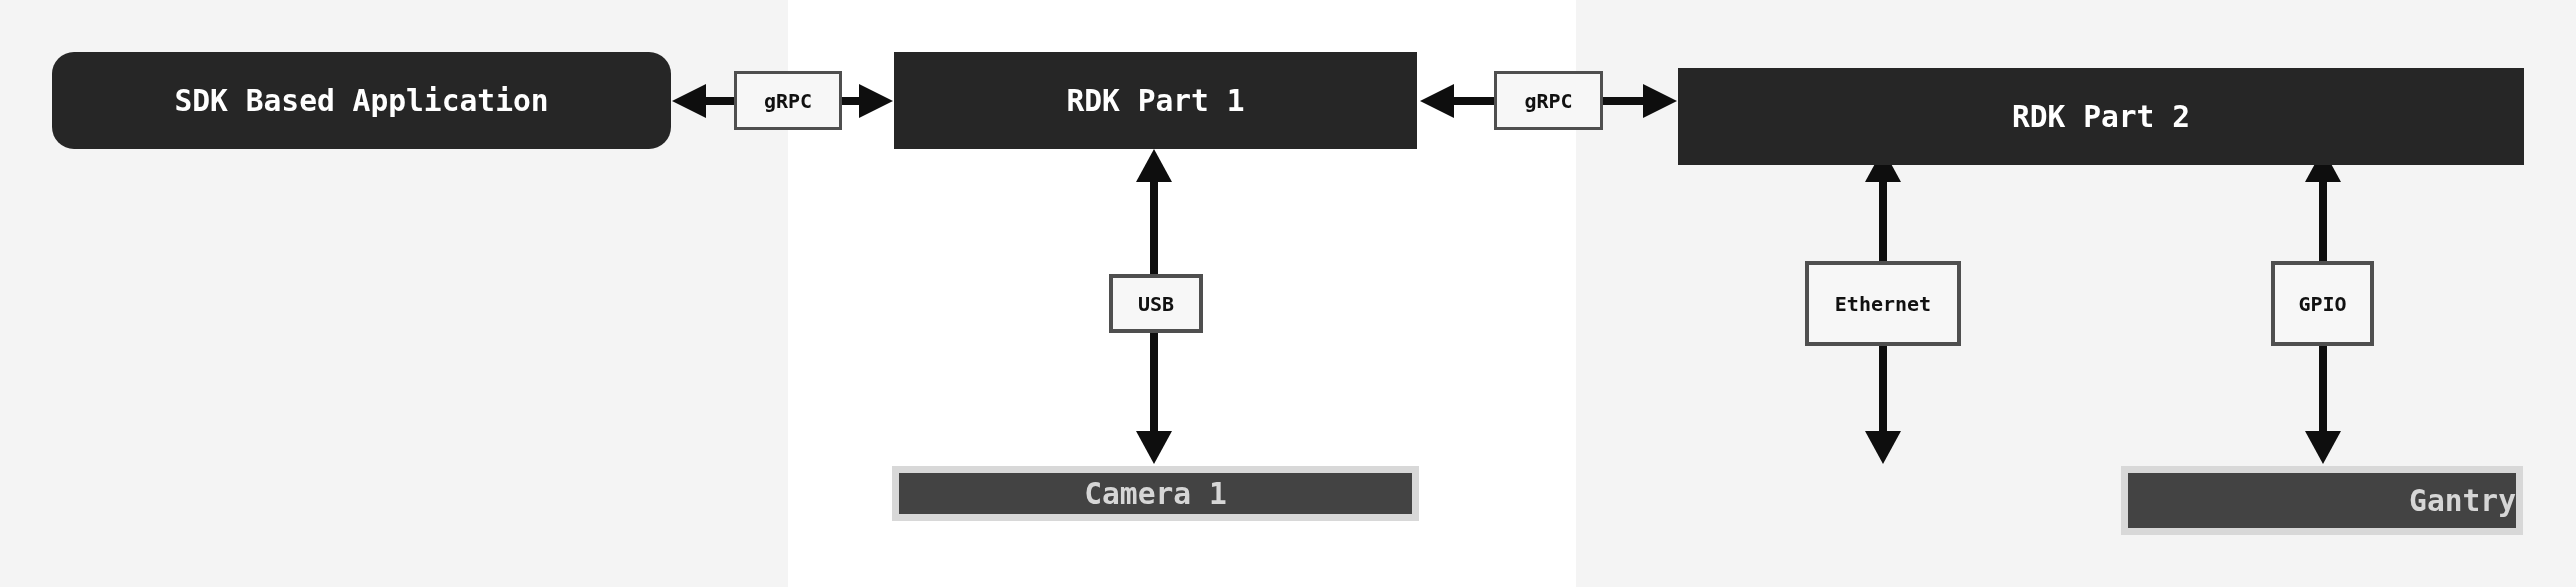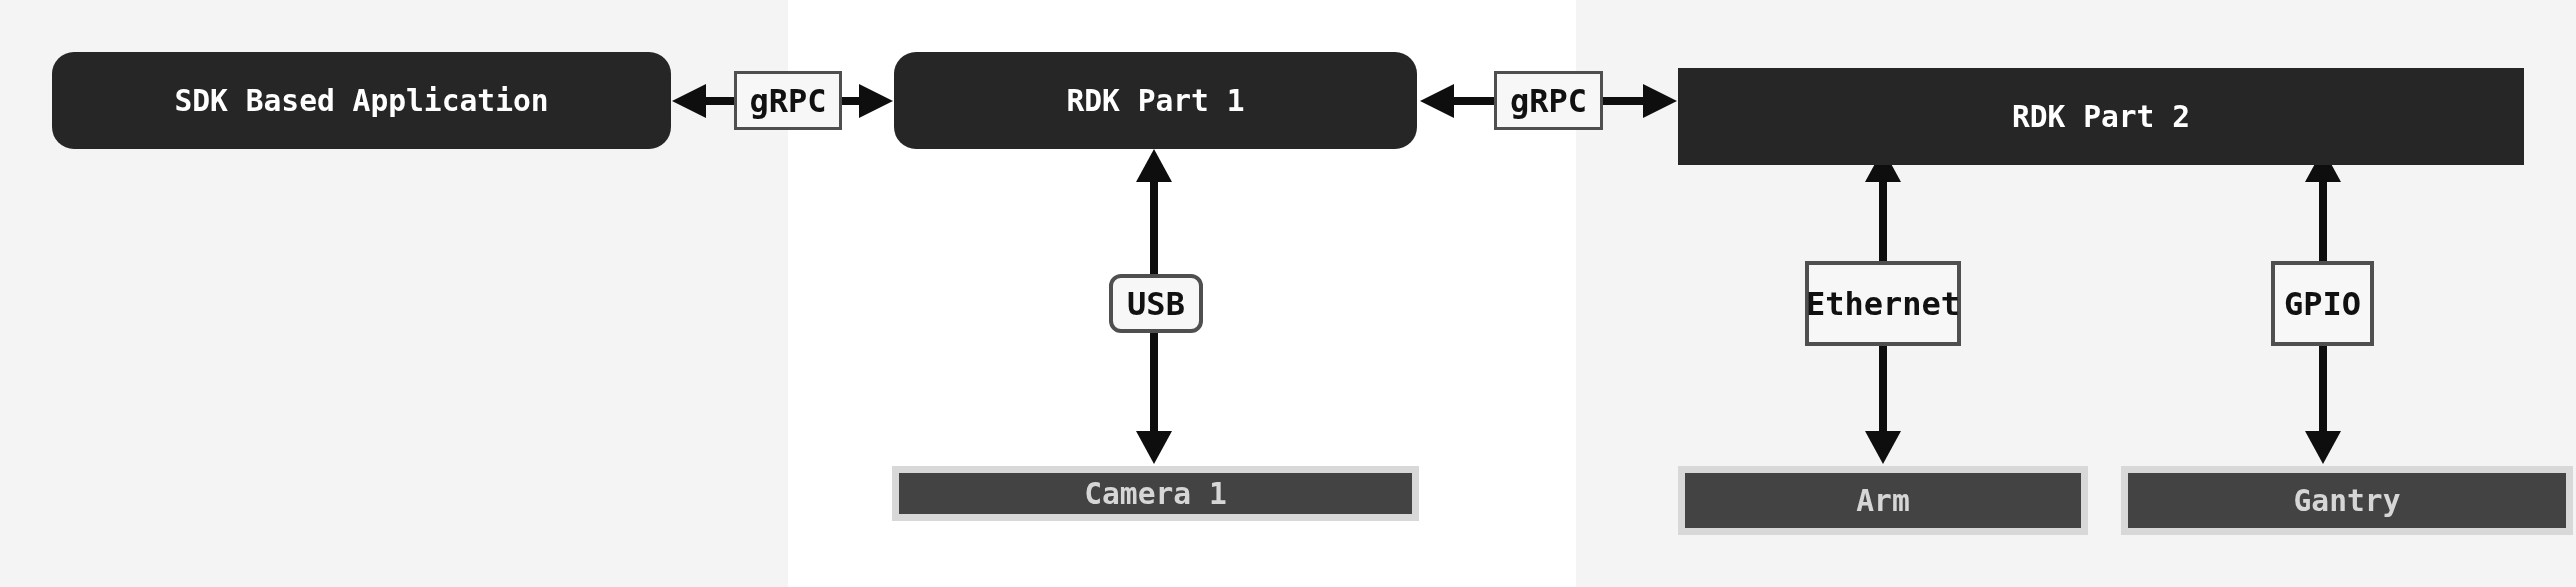--- a/index.html
+++ b/index.html
@@ -29,48 +29,48 @@
   #panel-right{left:1576px;width:1000px;}
 
   
   .node{
     position:absolute;z-index:2;
     background:var(--node-bg);color:var(--node-text);
     display:flex;align-items:center;justify-content:center;
     font-weight:bold;font-size:29.6px;white-space:nowrap;
   }
   #node-sdk   {left:52px;  top:52px; width:619px;  height:97px;border-radius:22px;}
-  #node-rdk1  {left:894px;top:52px; width:523px;  height:97px;border-radius:22px;}
+  #node-rdk1  {left:894px;top:52px; width:523px;  height:97px;}
   #node-rdk2  {left:1678px;top:68px; width:846px; height:97px;}
 
   
   .device{
     position:absolute;z-index:2;
     background:var(--device-bg);
     border:7.4px solid var(--device-frame);
     color:var(--device-text);
     display:flex;align-items:center;justify-content:center;
     font-weight:bold;font-size:29.6px;white-space:nowrap;
   }
   #dev-camera {left:892px;top:466px;width:527px;height:55px;}
   #dev-arm    {left:1678px;top:466px;width:410px;height:69px;}
-  #dev-gantry {left:2121px;top:466px;width:452px;height:69px;}
+  #dev-gantry {left:2121px;top:466px;width:402px;height:69px;justify-content:flex-end;}
 
   
   .chip{
     position:absolute;z-index:3;
     background:var(--chip-bg);
     border:3.3px solid var(--chip-border);
     color:var(--chip-text);
     display:flex;align-items:center;justify-content:center;
-    font-weight:bold;font-size:32px;white-space:nowrap;
+    font-weight:bold;font-size:20px;white-space:nowrap;
   }
   #chip-grpc-1   {left:734px; top:71px; width:108px;height:59px;}
   #chip-grpc-2   {left:1494px;top:71px; width:109px;height:59px;}
-  #chip-usb      {left:1109px;top:274px;width:94px;height:59px;border-width:4.1px;border-radius:12px;}
+  #chip-usb      {left:1109px;top:274px;width:94px;height:59px;border-width:4.1px;}
   #chip-ethernet {left:1805px;top:261px;width:156px;height:85px;border-width:4.1px;}
   #chip-gpio     {left:2271px;top:261px;width:103px;height:85px;border-width:4.1px;}
 
   
   .hline,.vline{position:absolute;z-index:1;background:var(--arrow);}
   .hline{height:8.2px;}
   .vline{width:8.2px;}
   #h1a{left:700px; top:97px;width:37px;}
   #h1b{left:839px;top:97px;width:24.6px;}
   #h2a{left:1448px;top:97px;width:49px;}
@@ -151,21 +151,18 @@
   <div class="chip" id="chip-ethernet">
     <span>Ethernet</span>
   </div>
   <div class="chip" id="chip-gpio">
     <span>GPIO</span>
   </div>
 
   <div class="device" id="dev-camera">
     <span>Camera 1</span>
   </div>
-  <div class="device" id="dev-arm">
-    <span>Arm</span>
-  </div>
   <div class="device" id="dev-gantry">
     <span>Gantry</span>
   </div>
 
 </div>
 
 
 </body></html>

